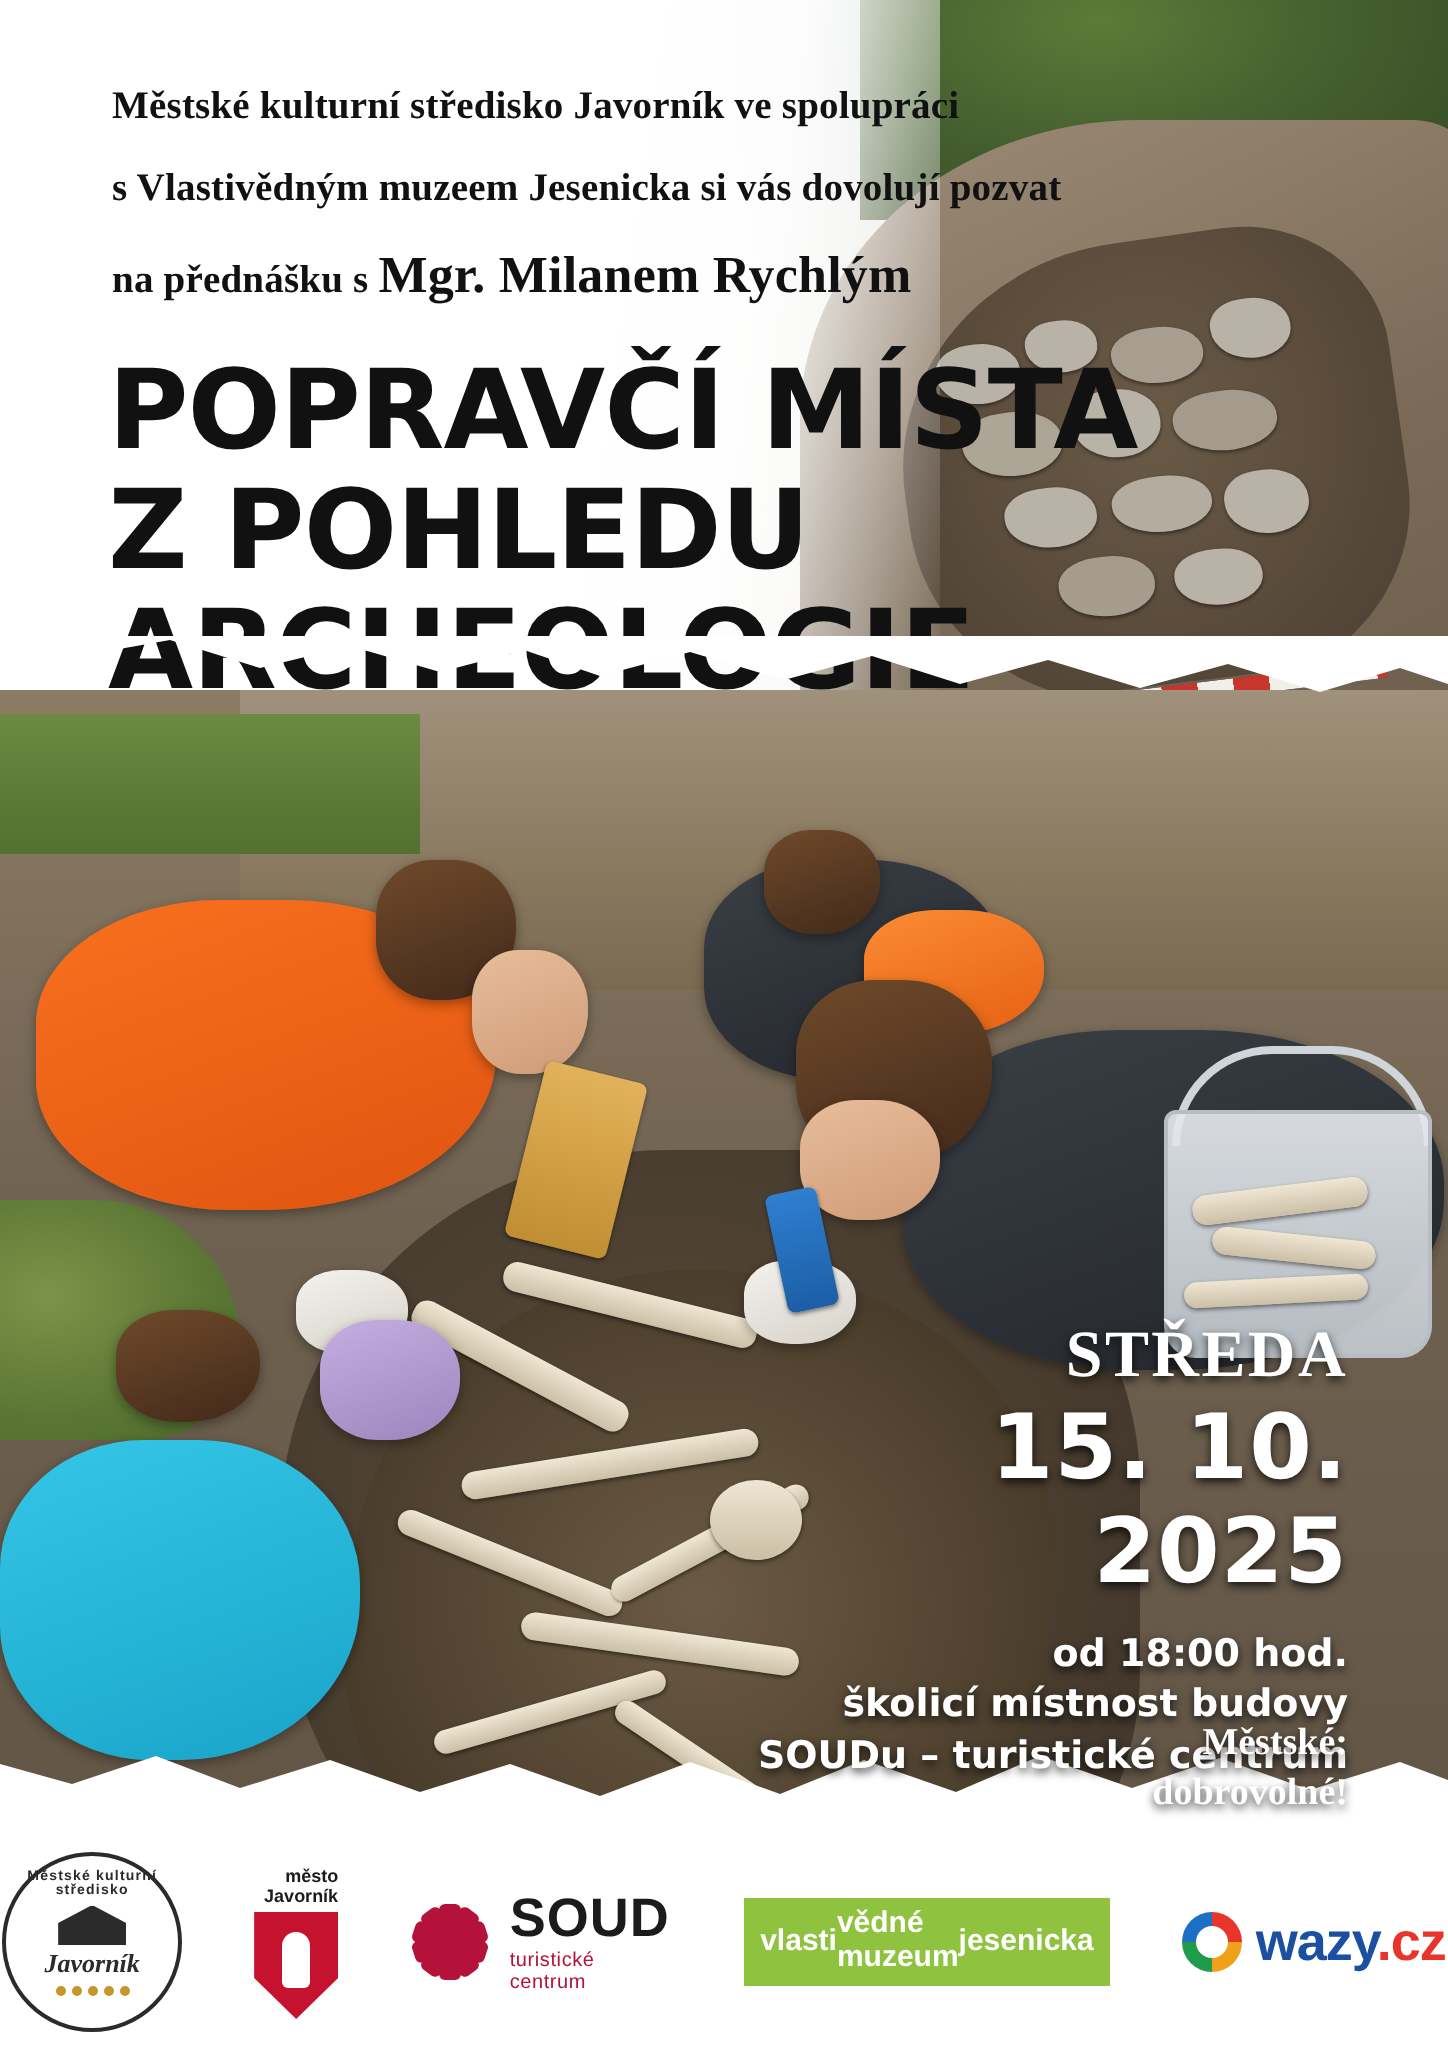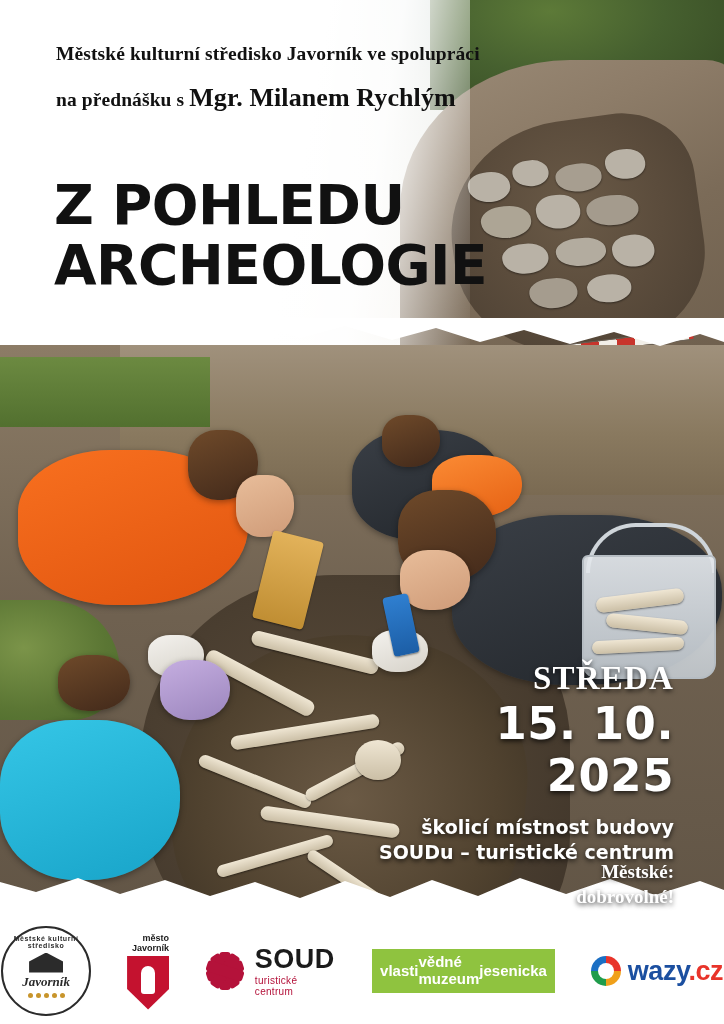--- a/index.html
+++ b/index.html
@@ -355,24 +355,26 @@
       <i style="left:140px;top:92px;  width:42px; height:32px;"></i>
       <i style="left:52px; top:124px; width:48px; height:30px; background:#a59c8e;"></i>
       <i style="left:110px;top:128px; width:44px; height:28px;"></i>
     </div>
     <div class="scale-bar"></div>
     <div class="white-wash"></div>
   </div>
 
   <div class="header-lines">
     <div class="line">Městské kulturní středisko Javorník ve spolupráci</div>
+    <div class="line">s Vlastivědným muzeem Jesenicka si vás dovolují pozvat</div>
     <div class="line"><span>na přednášku s </span><span class="speaker">Mgr. Milanem Rychlým</span></div>
   </div>
 
   <div class="title">
+    <div>POPRAVČÍ MÍSTA</div>
     <div>Z POHLEDU</div>
     <div>ARCHEOLOGIE</div>
   </div>
 
   <div class="photo-bottom">
     <div class="pb-dirt-top"></div>
     <div class="pb-grass"></div>
     <div class="pb-grass2"></div>
     <div class="pb-pit"></div>
     <div class="pb-pit2"></div>
@@ -415,20 +417,21 @@
     </div>
   </div>
 
   <div class="tear-top"></div>
   <div class="tear-bottom"></div>
 
   <div class="date-block">
     <div class="weekday">STŘEDA</div>
     <div class="date">15. 10. 2025</div>
     <div class="detail">
+      <div>od 18:00 hod.</div>
       <div>školicí místnost budovy</div>
       <div>SOUDu – turistické centrum</div>
     </div>
   </div>
 
   <div class="entry-block">
     <div>Městské:</div>
     <div>dobrovolné!</div>
   </div>
 

